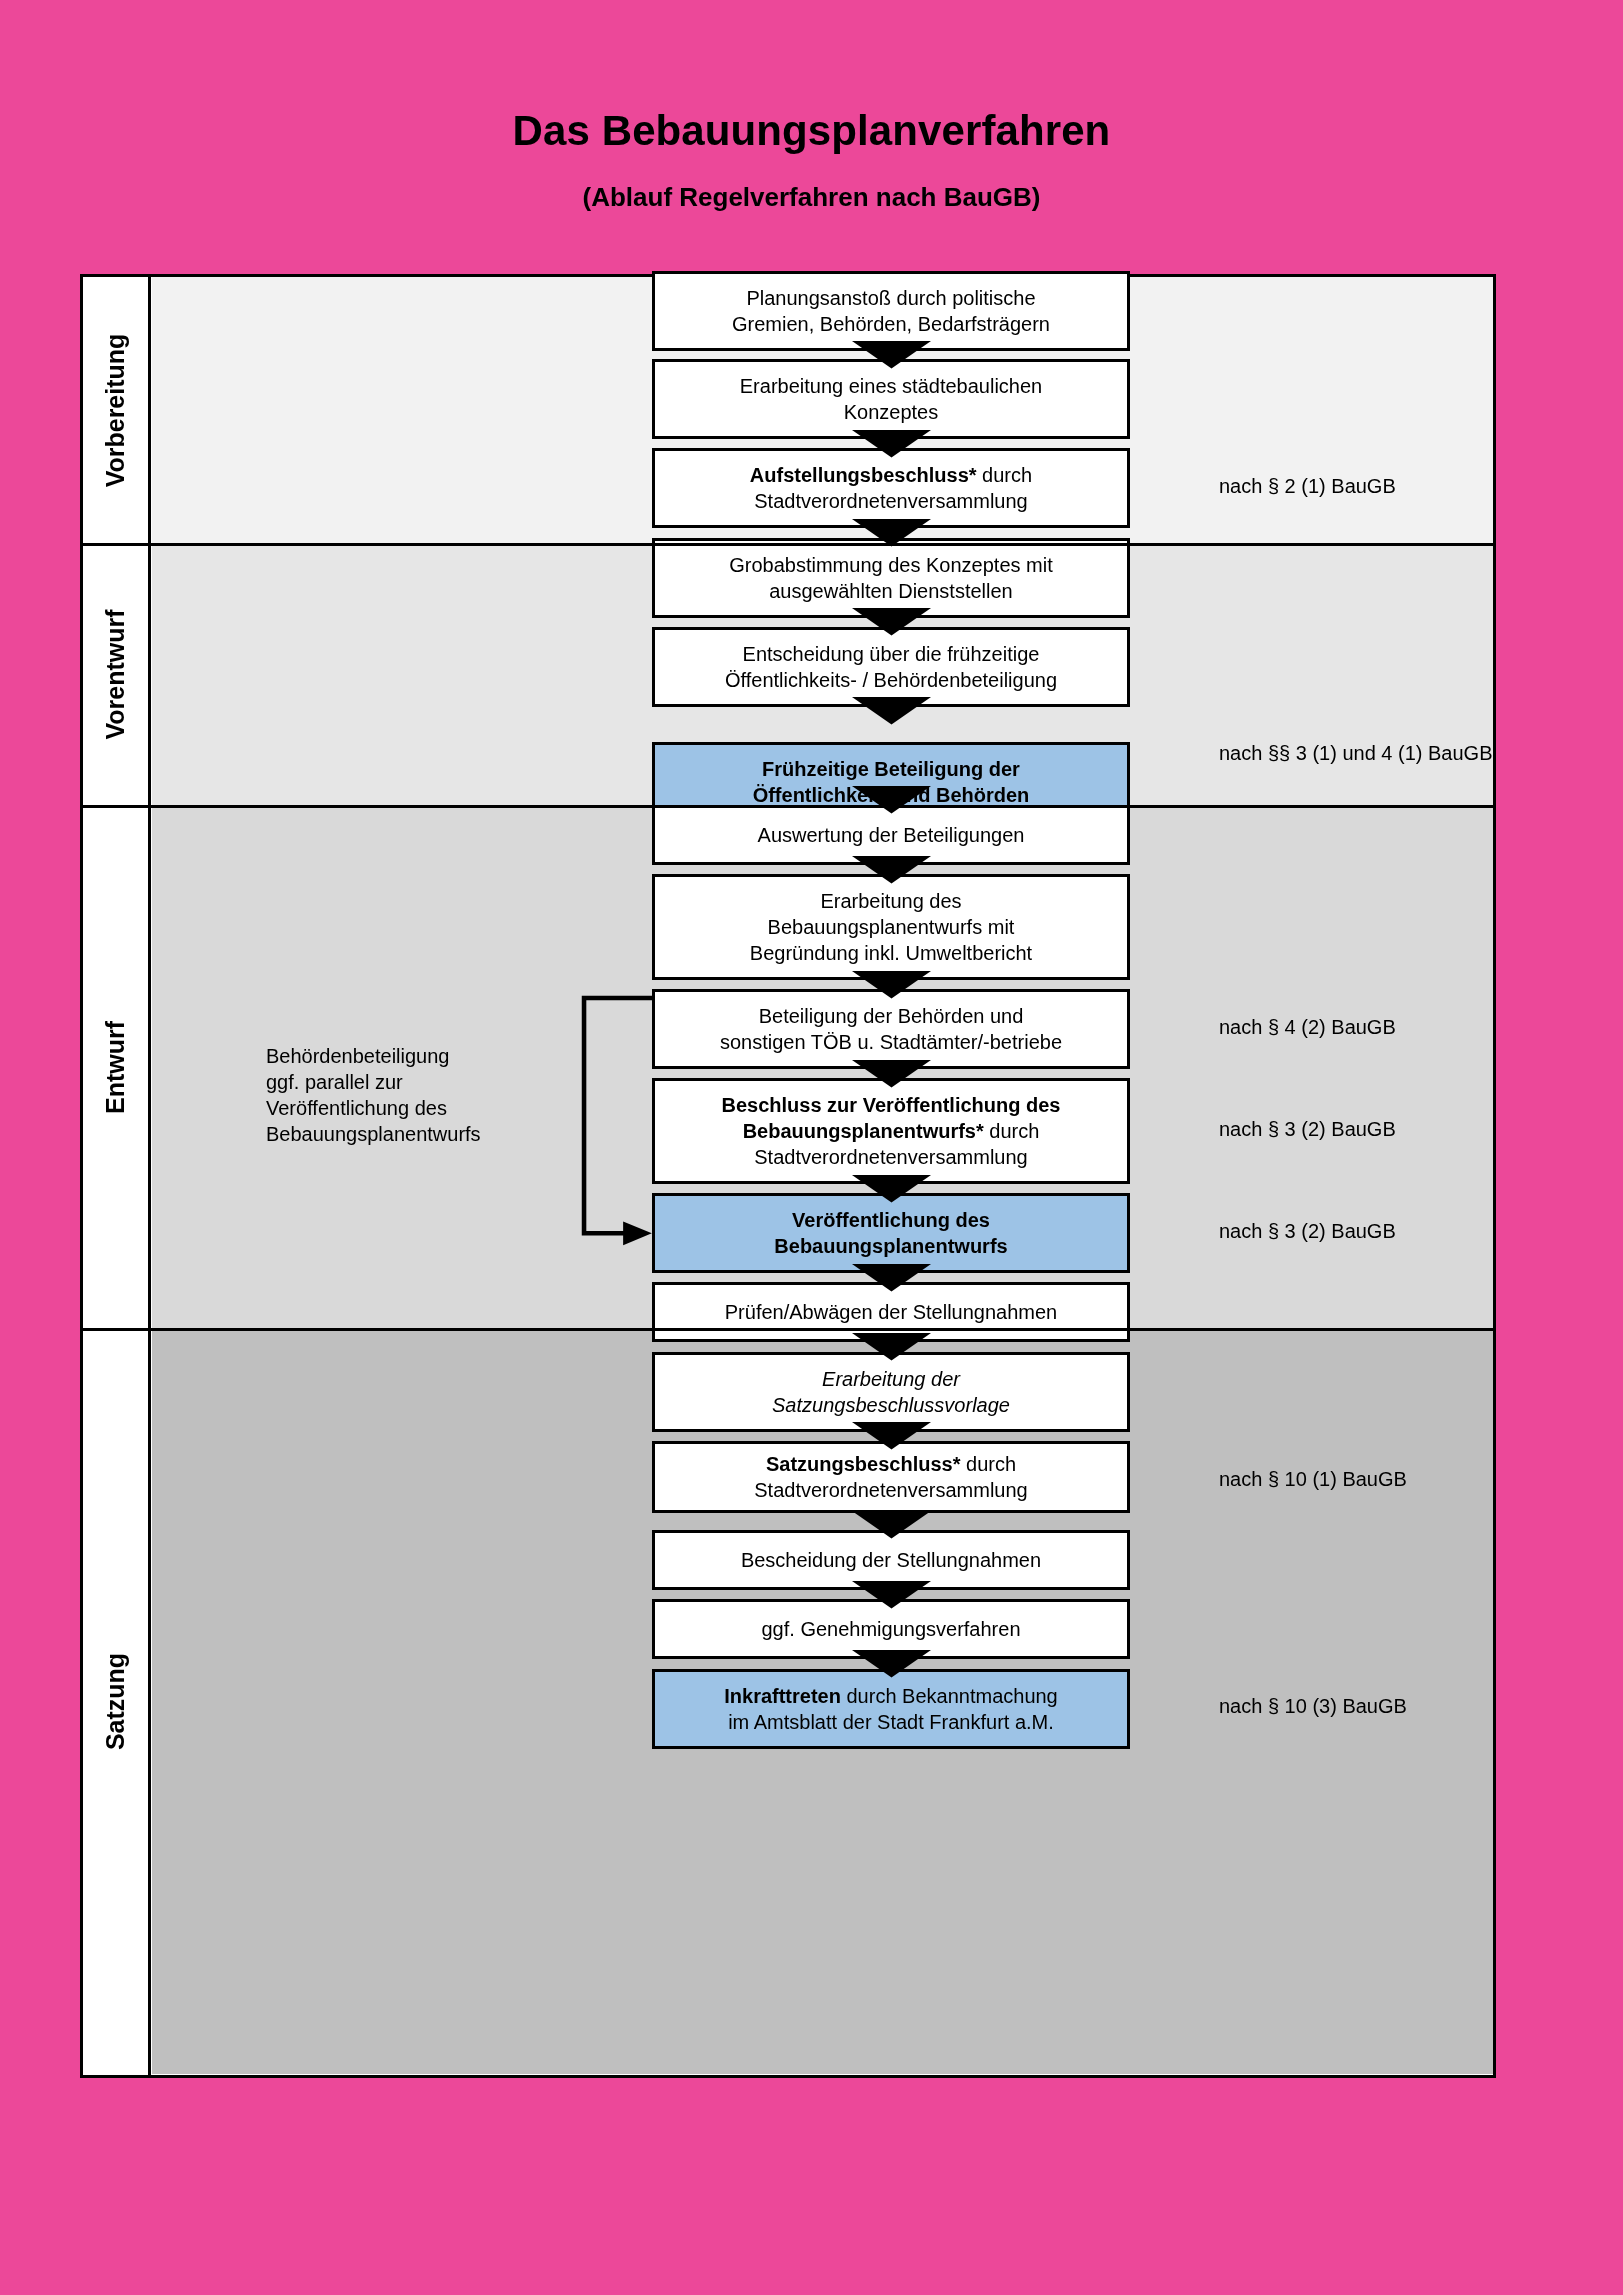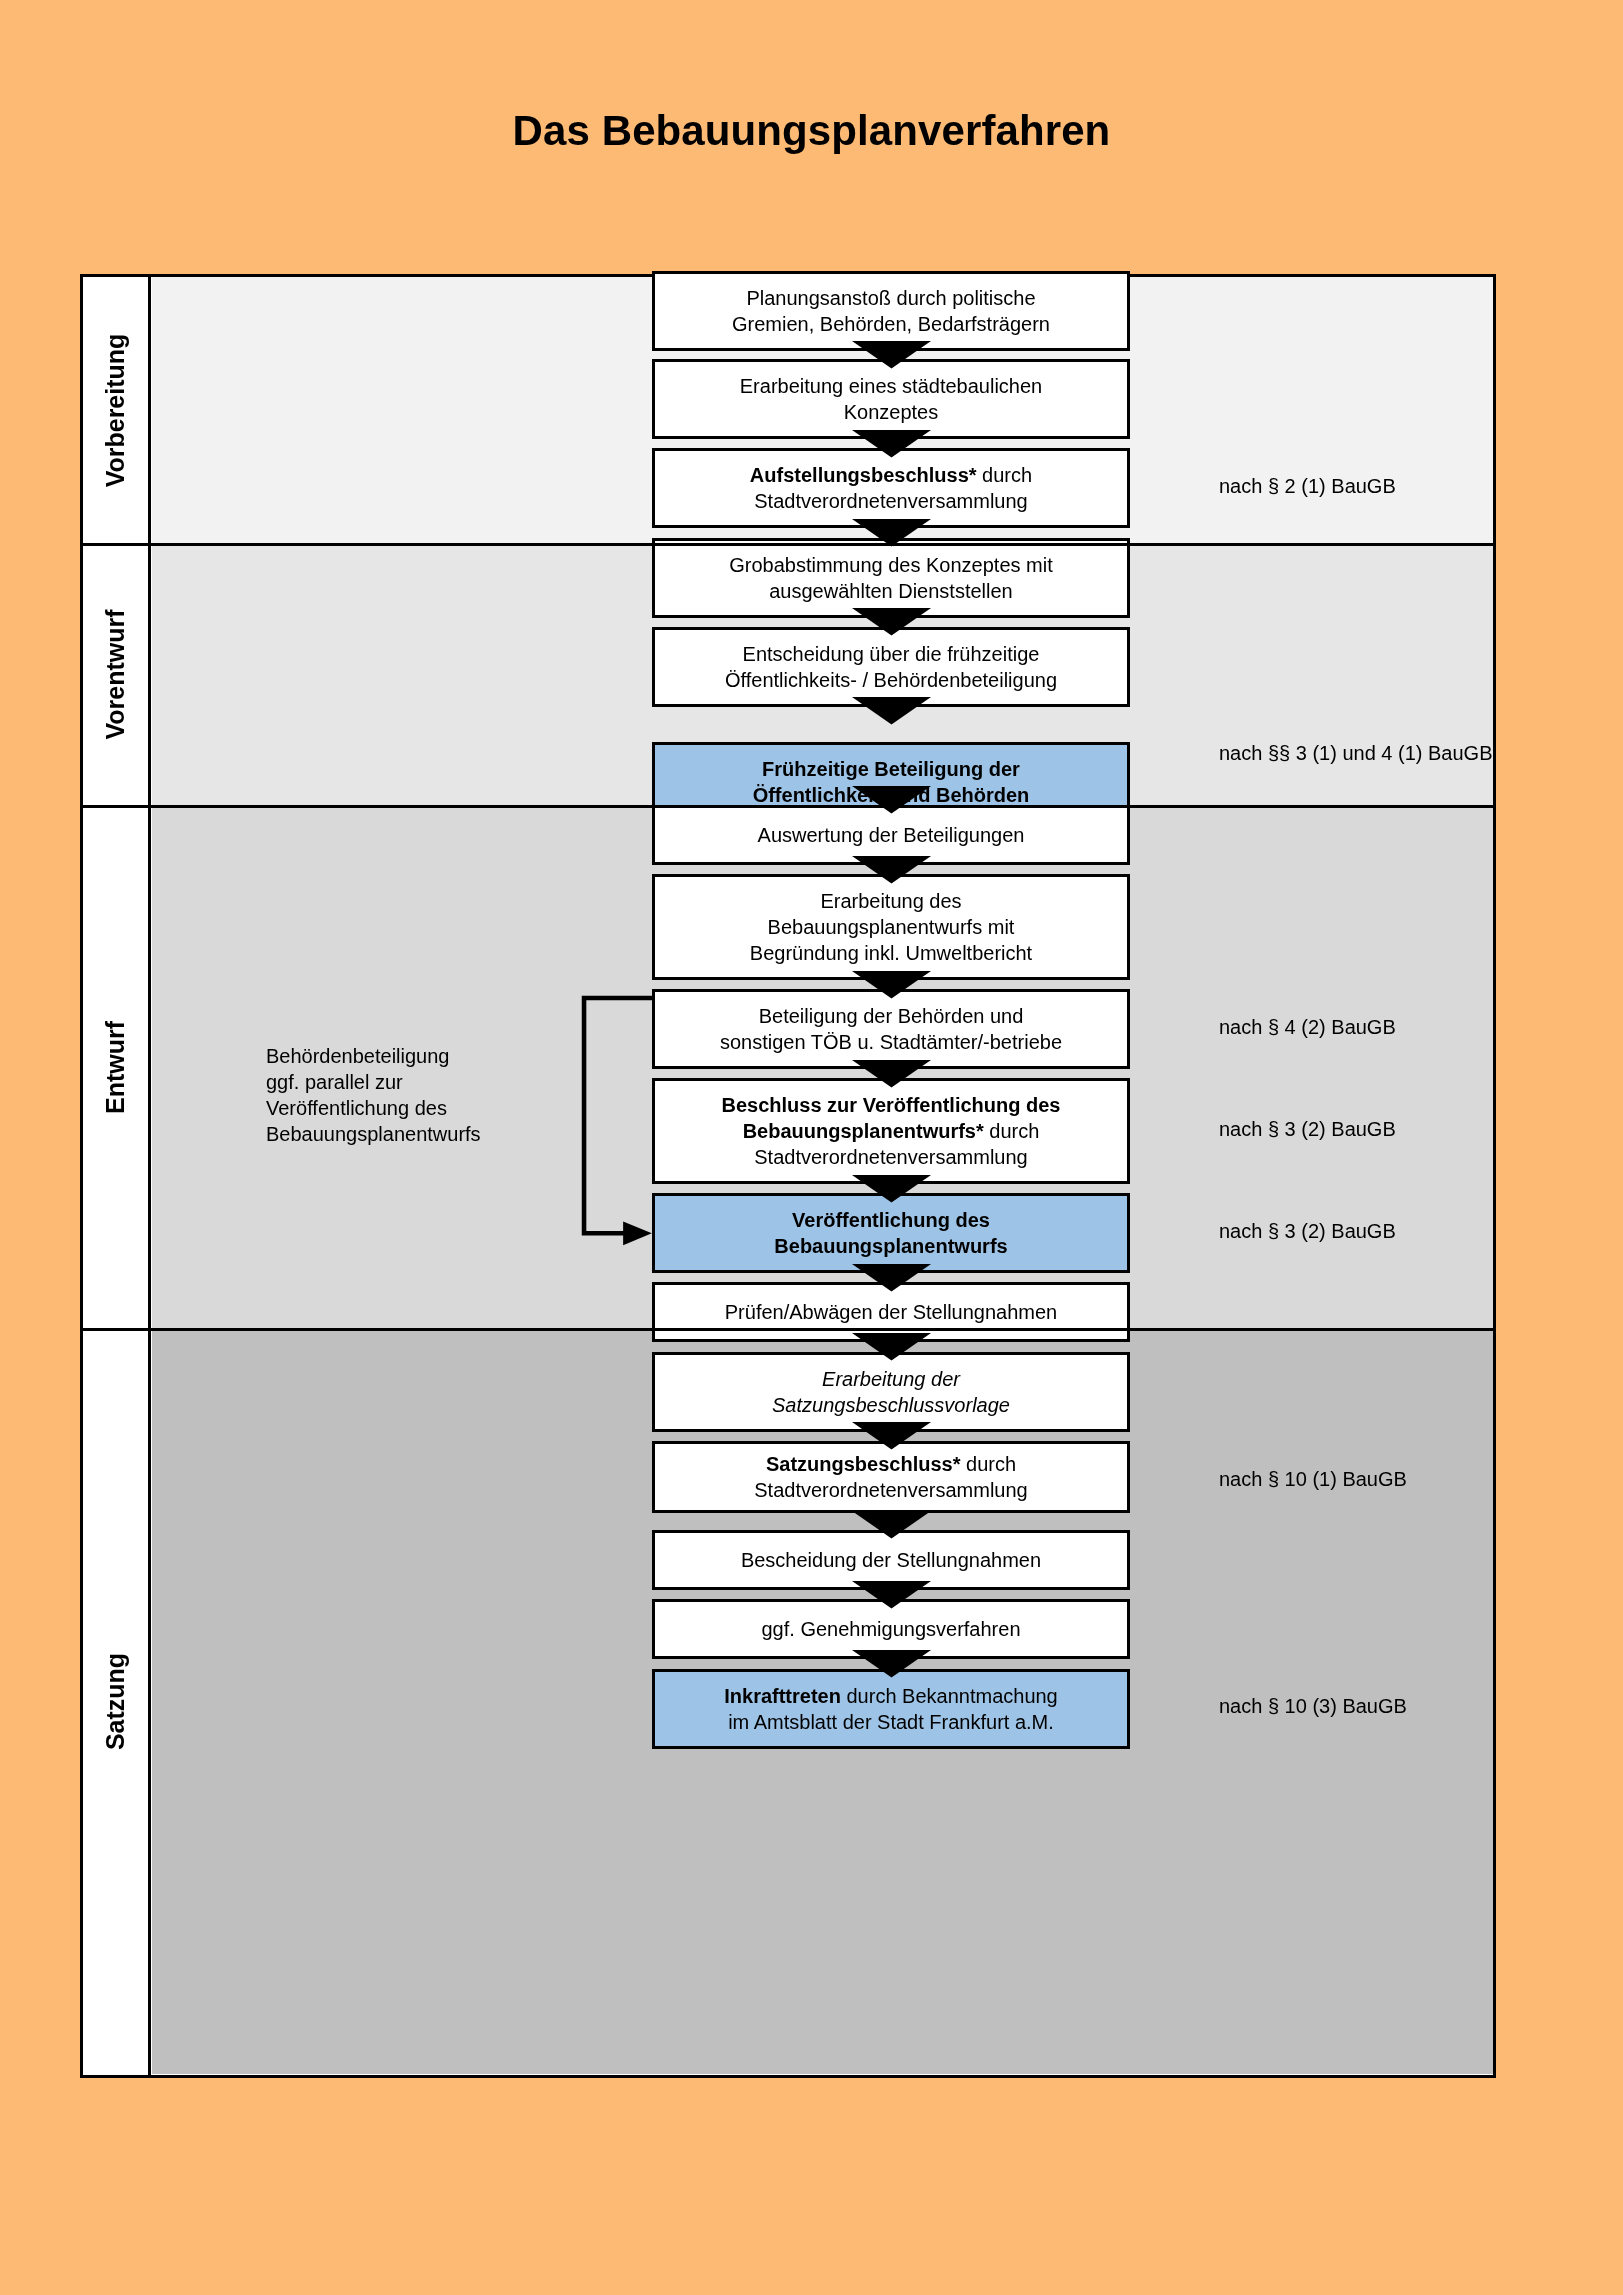--- a/index.html
+++ b/index.html
@@ -10,21 +10,21 @@
     height: 2295px;
     background: #ffffff;
     font-family: "Liberation Sans", sans-serif;
     color: #000000;
   }
 
   .page {
     position: relative;
     width: 1623px;
     height: 2295px;
-    background: #fdba74;
+    background: #ec4899;
     overflow: hidden;
   }
 
   
   .header {
     position: absolute;
     left: 0;
     top: 108px;
     width: 1623px;
     text-align: center;
@@ -177,20 +177,21 @@
     line-height: 1.55;
   }
 </style>
 </head>
 <body>
 
 <div class="page">
 
   <div class="header">
     <div class="doc-title">Das Bebauungsplanverfahren</div>
+    <div class="doc-subtitle">(Ablauf Regelverfahren nach BauGB)</div>
   </div>
 
   <div class="frame">
     <div id="bands">
         <div class="band" style="top: 0px; height: 266px; background: rgb(242, 242, 242);"></div>
         <div class="band" style="top: 266px; height: 262px; background: rgb(230, 230, 230);"></div>
         <div class="band-rule" style="top: 266px;"></div>
         <div class="band" style="top: 528px; height: 524px; background: rgb(217, 217, 217);"></div>
         <div class="band-rule" style="top: 528px;"></div>
         <div class="band" style="top: 1051px; height: 746px; background: rgb(191, 191, 191);"></div>

